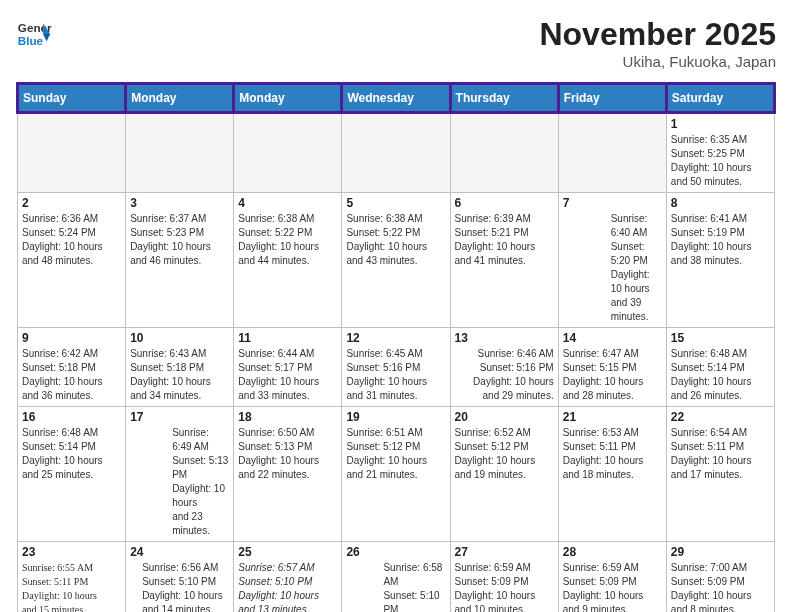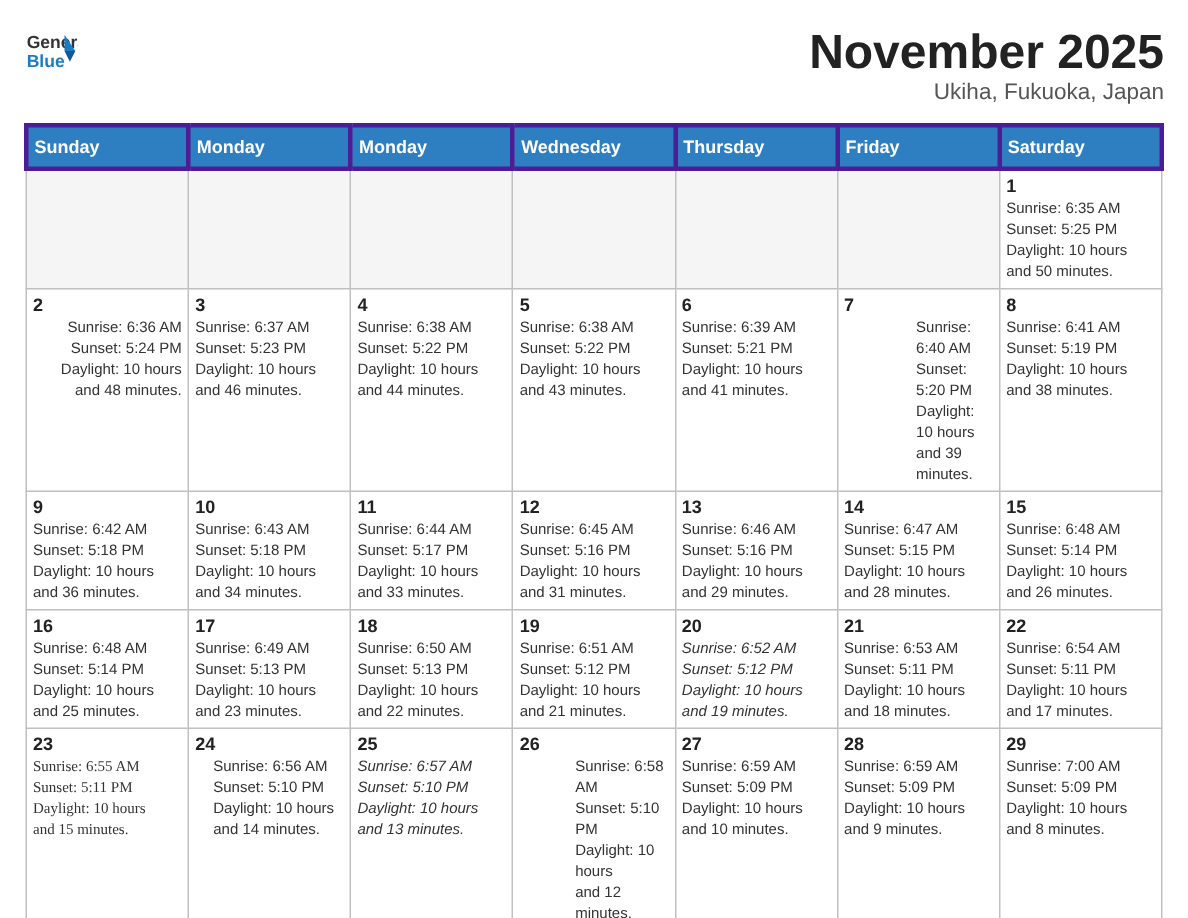--- a/index.html
+++ b/index.html
@@ -117,21 +117,21 @@
           <div class="day-number">1</div>
           <div class="day-info" style="white-space: pre-line;">Sunrise: 6:35 AM
 Sunset: 5:25 PM
 Daylight: 10 hours
 and 50 minutes.</div>
         </td>
       </tr>
       <tr>
         <td>
           <div class="day-number">2</div>
-          <div class="day-info" style="white-space: pre-line; text-align: right;">Sunrise: 6:36 AM
+          <div class="day-info" style="white-space: pre-line;">Sunrise: 6:36 AM
 Sunset: 5:24 PM
 Daylight: 10 hours
 and 48 minutes.</div>
         </td>
         <td>
           <div class="day-number">3</div>
           <div class="day-info" style="white-space: pre-line;">Sunrise: 6:37 AM
 Sunset: 5:23 PM
 Daylight: 10 hours
 and 46 minutes.</div>
@@ -196,21 +196,21 @@
         </td>
         <td>
           <div class="day-number">12</div>
           <div class="day-info" style="white-space: pre-line;">Sunrise: 6:45 AM
 Sunset: 5:16 PM
 Daylight: 10 hours
 and 31 minutes.</div>
         </td>
         <td>
           <div class="day-number">13</div>
-          <div class="day-info" style="white-space: pre-line;">Sunrise: 6:46 AM
+          <div class="day-info" style="white-space: pre-line; text-align: right;">Sunrise: 6:46 AM
 Sunset: 5:16 PM
 Daylight: 10 hours
 and 29 minutes.</div>
         </td>
         <td>
           <div class="day-number">14</div>
           <div class="day-info" style="white-space: pre-line;">Sunrise: 6:47 AM
 Sunset: 5:15 PM
 Daylight: 10 hours
 and 28 minutes.</div>
@@ -226,42 +226,42 @@
       <tr>
         <td>
           <div class="day-number">16</div>
           <div class="day-info" style="white-space: pre-line;">Sunrise: 6:48 AM
 Sunset: 5:14 PM
 Daylight: 10 hours
 and 25 minutes.</div>
         </td>
         <td>
           <div class="day-number">17</div>
-          <div class="day-info" style="white-space: pre-line;">Sunrise: 6:49 AM
+          <div class="day-info" style="white-space: pre-line; margin-left: 42px;">Sunrise: 6:49 AM
 Sunset: 5:13 PM
 Daylight: 10 hours
 and 23 minutes.</div>
         </td>
         <td>
           <div class="day-number">18</div>
           <div class="day-info" style="white-space: pre-line;">Sunrise: 6:50 AM
 Sunset: 5:13 PM
 Daylight: 10 hours
 and 22 minutes.</div>
         </td>
         <td>
           <div class="day-number">19</div>
           <div class="day-info" style="white-space: pre-line;">Sunrise: 6:51 AM
 Sunset: 5:12 PM
 Daylight: 10 hours
 and 21 minutes.</div>
         </td>
         <td>
           <div class="day-number">20</div>
-          <div class="day-info" style="white-space: pre-line; font-style: italic;">Sunrise: 6:52 AM
+          <div class="day-info" style="white-space: pre-line;">Sunrise: 6:52 AM
 Sunset: 5:12 PM
 Daylight: 10 hours
 and 19 minutes.</div>
         </td>
         <td>
           <div class="day-number">21</div>
           <div class="day-info" style="white-space: pre-line;">Sunrise: 6:53 AM
 Sunset: 5:11 PM
 Daylight: 10 hours
 and 18 minutes.</div>

